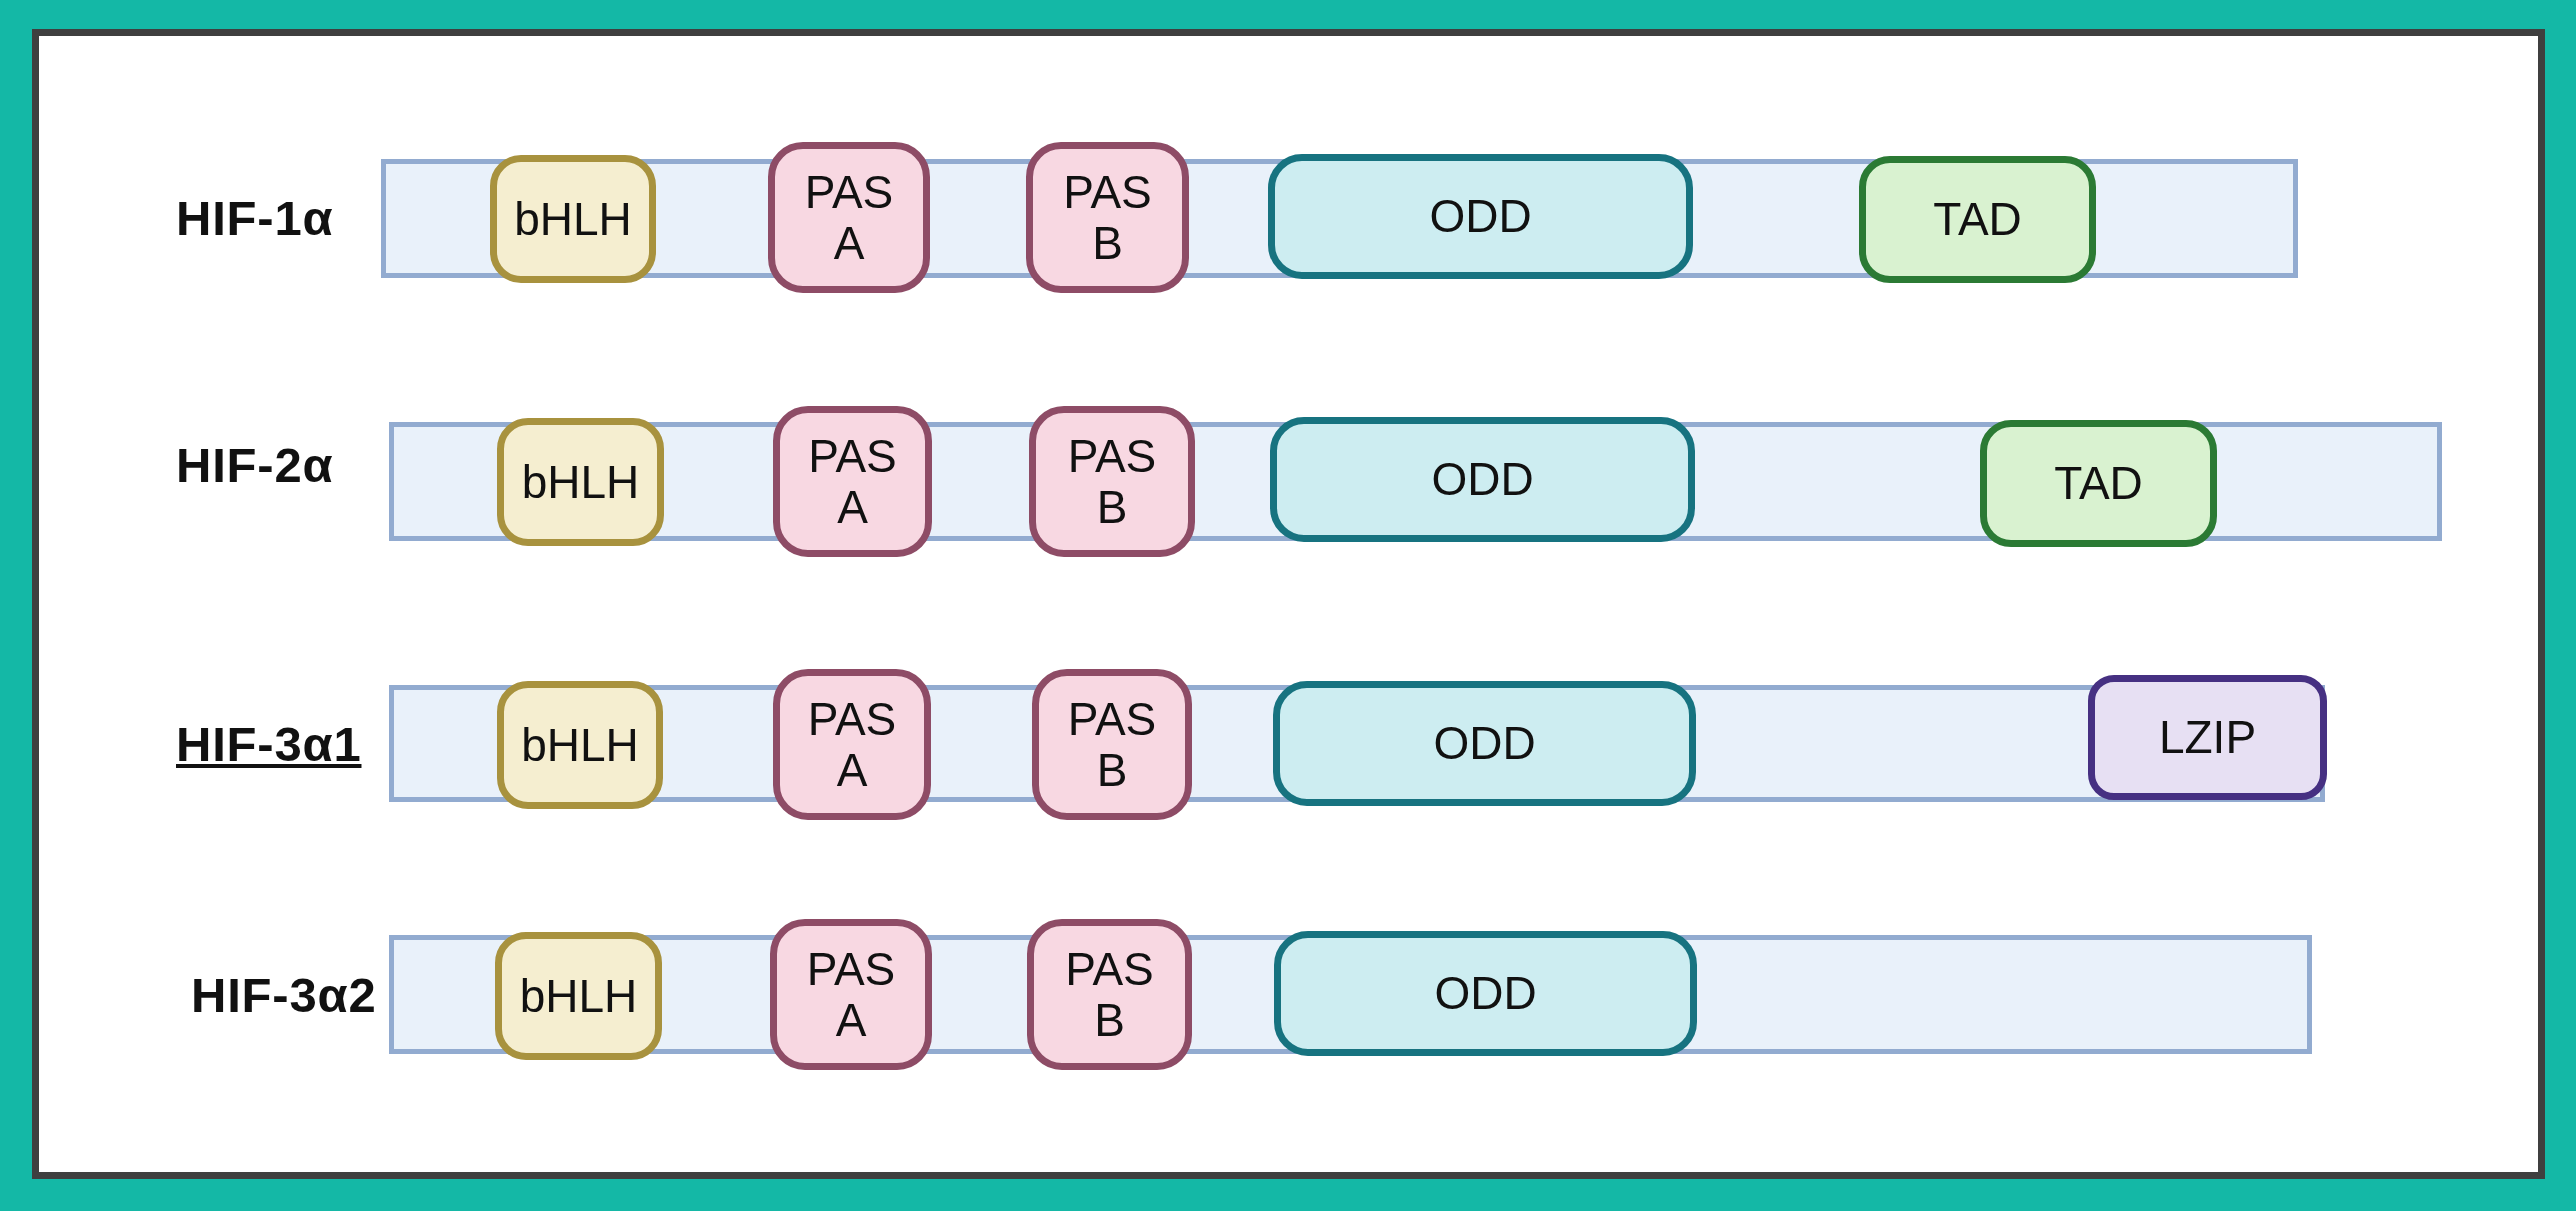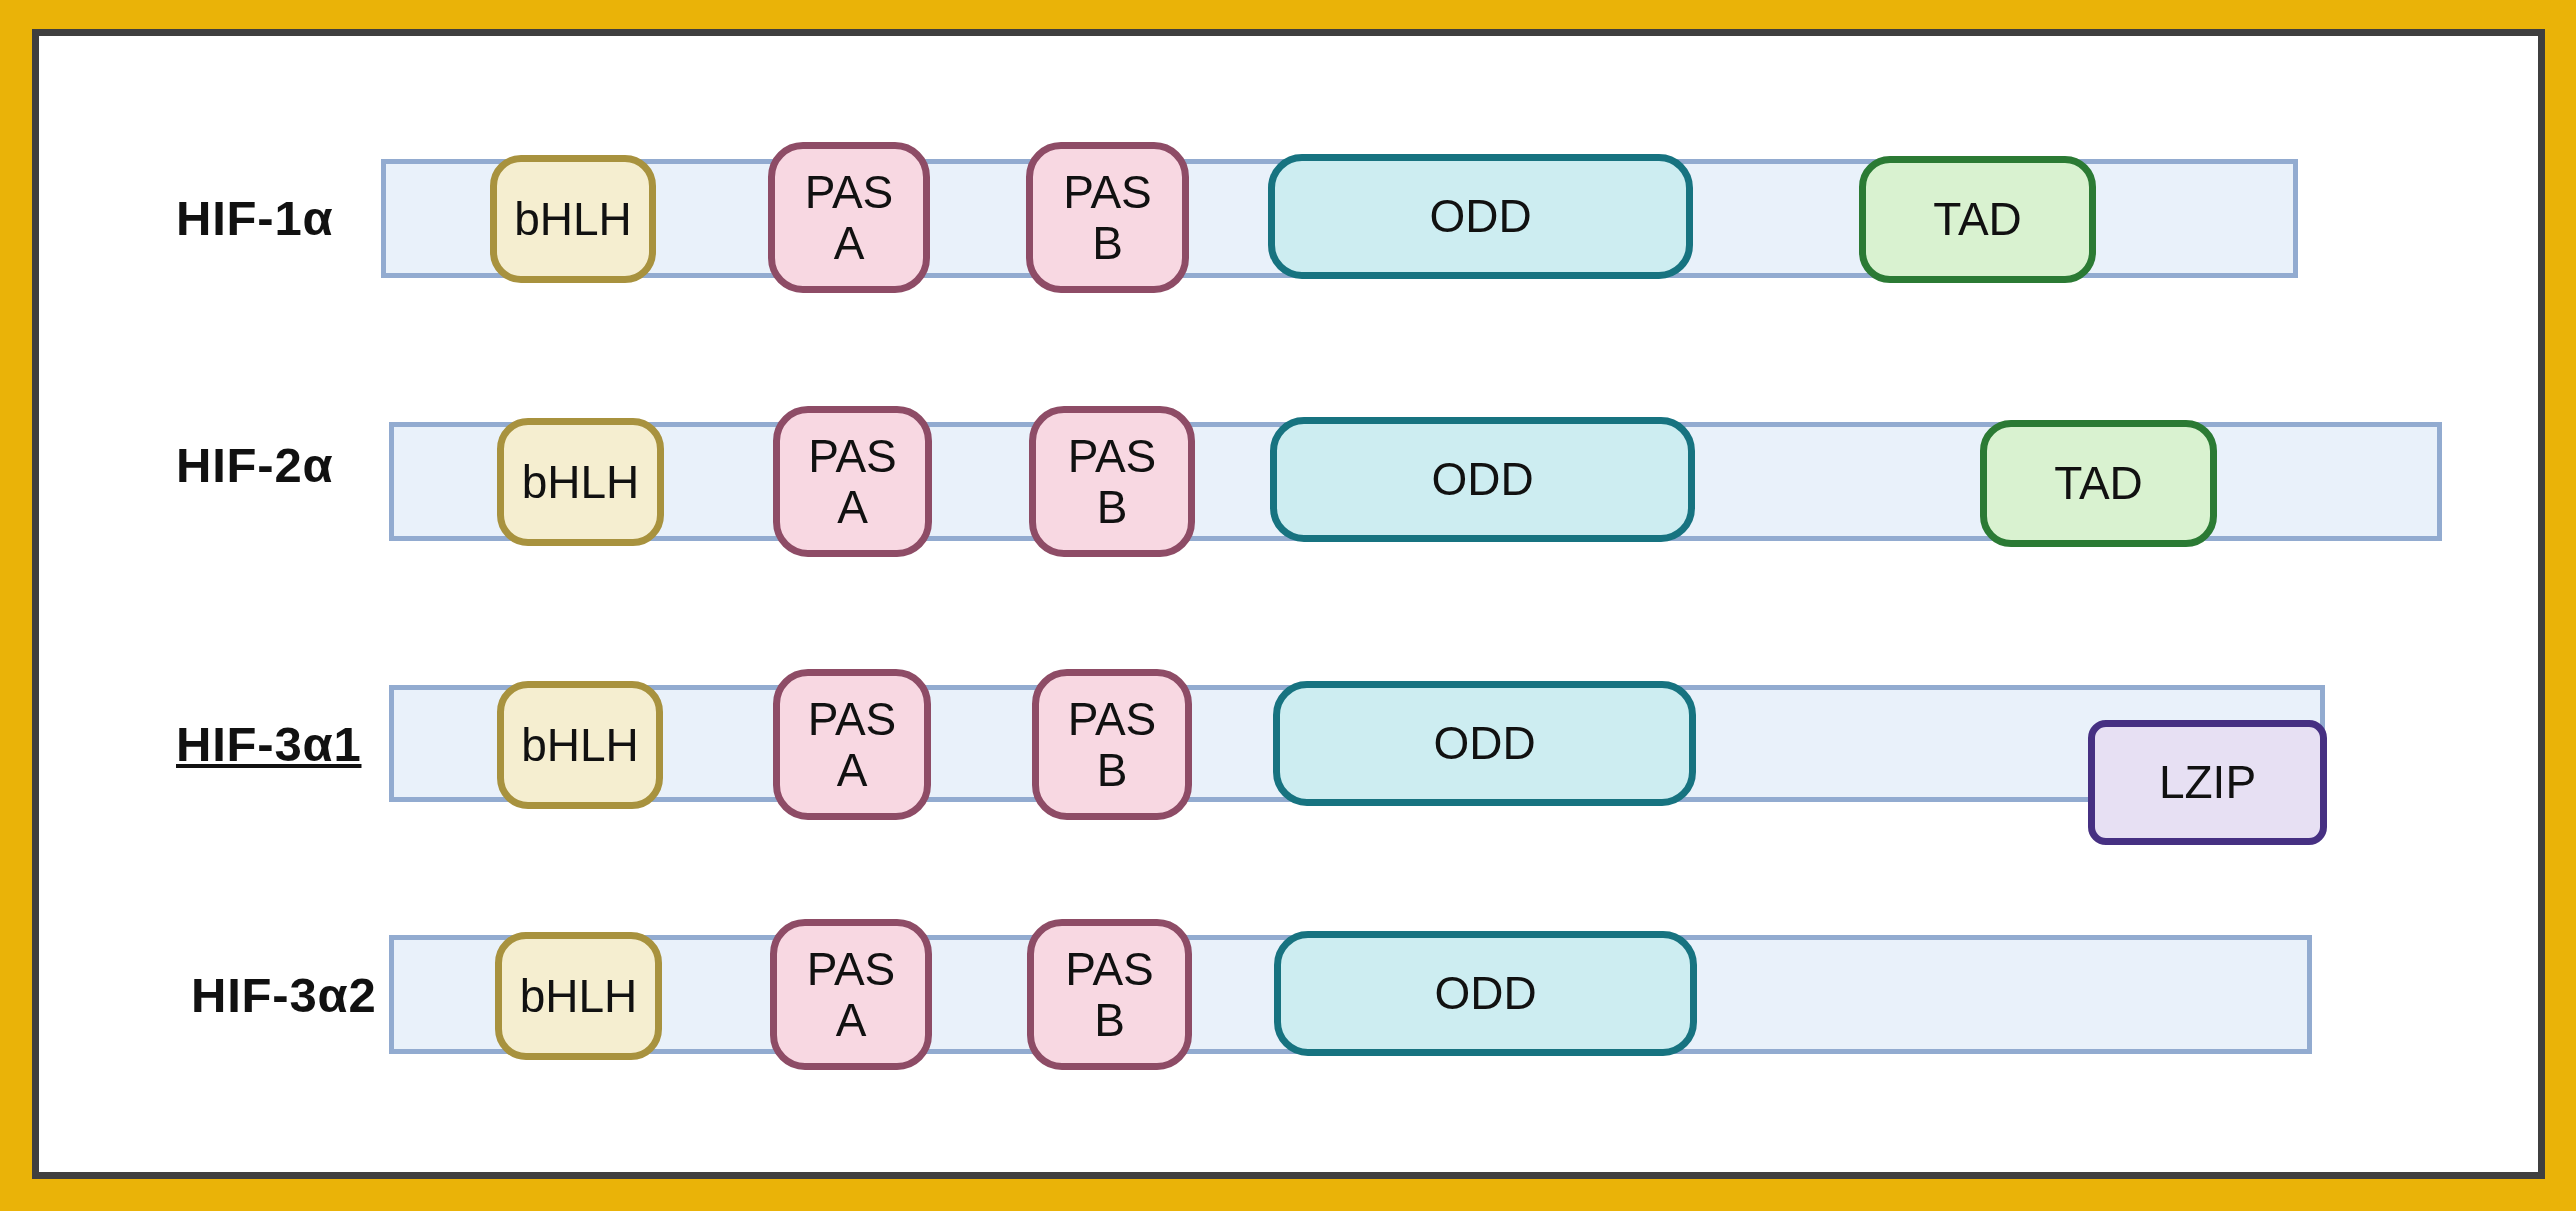--- a/index.html
+++ b/index.html
@@ -4,21 +4,21 @@
 <style>
   html, body {
     margin: 0;
     padding: 0;
     background: #ffffff;
   }
   #page {
     position: relative;
     width: 2576px;
     height: 1211px;
-    background: #eab308;
+    background: #14b8a6;
     font-family: "Liberation Sans", "DejaVu Sans", sans-serif;
     overflow: hidden;
   }
   #frame {
     position: absolute;
     box-sizing: border-box;
     left: 32px;
     top: 28.5px;
     width: 2513px;
     height: 1150px;
@@ -77,21 +77,21 @@
       <div class="domain-box" style="left: 1270px; top: 417px; width: 425px; height: 125px; background: rgb(205, 237, 241); border: 7.7px solid rgb(23, 115, 128); border-radius: 34px;"><span>ODD</span></div>
       <div class="domain-box" style="left: 1980px; top: 420px; width: 237px; height: 127px; background: rgb(217, 242, 208); border: 7.7px solid rgb(43, 122, 52); border-radius: 31px;"><span>TAD</span></div>
       <div class="row-label" style="top: 744px; text-decoration: underline;">HIF-3α1</div>
       <div class="protein-bar" style="left: 389px; top: 685px; width: 1936px; height: 117px; background: rgb(233, 241, 250); border: 5.4px solid rgb(146, 171, 208);"></div>
       <div class="domain-box" style="left: 497px; top: 681px; width: 166px; height: 128px; background: rgb(245, 238, 208); border: 7.7px solid rgb(168, 146, 62); border-radius: 31px;"><span>bHLH</span></div>
       <div class="domain-box" style="left: 773px; top: 669px; width: 158px; height: 151px; background: rgb(248, 216, 226); border: 7.7px solid rgb(142, 76, 102); border-radius: 35px;"><span>PAS
 A</span></div>
       <div class="domain-box" style="left: 1032px; top: 669px; width: 160px; height: 151px; background: rgb(248, 216, 226); border: 7.7px solid rgb(142, 76, 102); border-radius: 35px;"><span>PAS
 B</span></div>
       <div class="domain-box" style="left: 1273px; top: 681px; width: 423px; height: 125px; background: rgb(205, 237, 241); border: 7.7px solid rgb(23, 115, 128); border-radius: 34px;"><span>ODD</span></div>
-      <div class="domain-box" style="left: 2088px; top: 720px; width: 239px; height: 125px; background: rgb(231, 224, 243); border: 7.7px solid rgb(70, 48, 130); border-radius: 18px;"><span>LZIP</span></div>
+      <div class="domain-box" style="left: 2088px; top: 675px; width: 239px; height: 125px; background: rgb(231, 224, 243); border: 7.7px solid rgb(70, 48, 130); border-radius: 26px;"><span>LZIP</span></div>
       <div class="row-label" style="top: 995px; margin-left: 15px;">HIF-3α2</div>
       <div class="protein-bar" style="left: 389px; top: 935px; width: 1923px; height: 119px; background: rgb(233, 241, 250); border: 5.4px solid rgb(146, 171, 208);"></div>
       <div class="domain-box" style="left: 495px; top: 932px; width: 167px; height: 128px; background: rgb(245, 238, 208); border: 7.7px solid rgb(168, 146, 62); border-radius: 31px;"><span>bHLH</span></div>
       <div class="domain-box" style="left: 770px; top: 919px; width: 162px; height: 151px; background: rgb(248, 216, 226); border: 7.7px solid rgb(142, 76, 102); border-radius: 35px;"><span>PAS
 A</span></div>
       <div class="domain-box" style="left: 1027px; top: 919px; width: 165px; height: 151px; background: rgb(248, 216, 226); border: 7.7px solid rgb(142, 76, 102); border-radius: 35px;"><span>PAS
 B</span></div>
       <div class="domain-box" style="left: 1274px; top: 931px; width: 423px; height: 125px; background: rgb(205, 237, 241); border: 7.7px solid rgb(23, 115, 128); border-radius: 34px;"><span>ODD</span></div>
     </div>
 </div>

